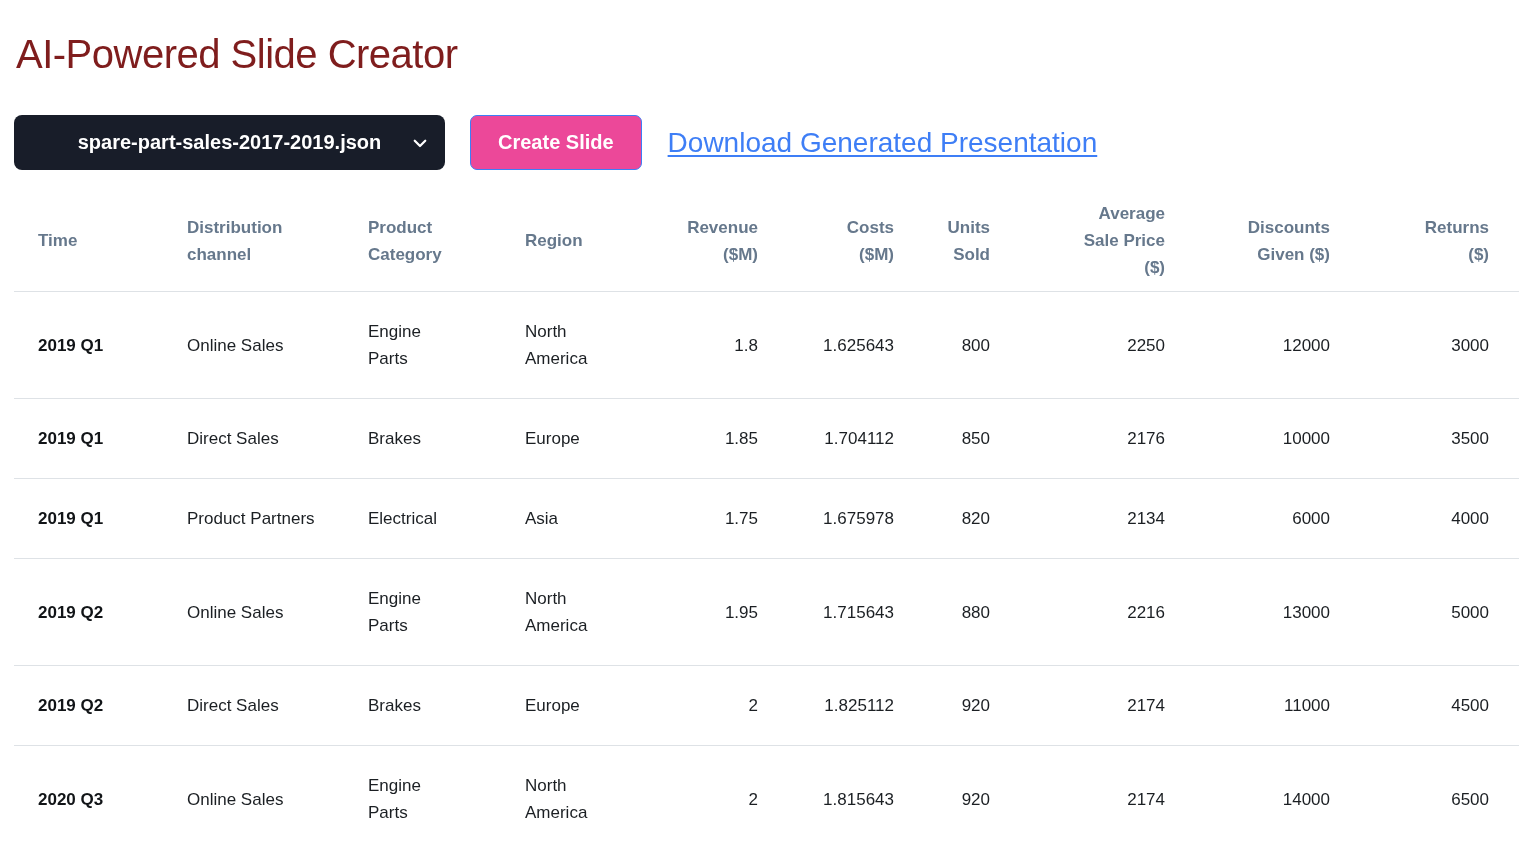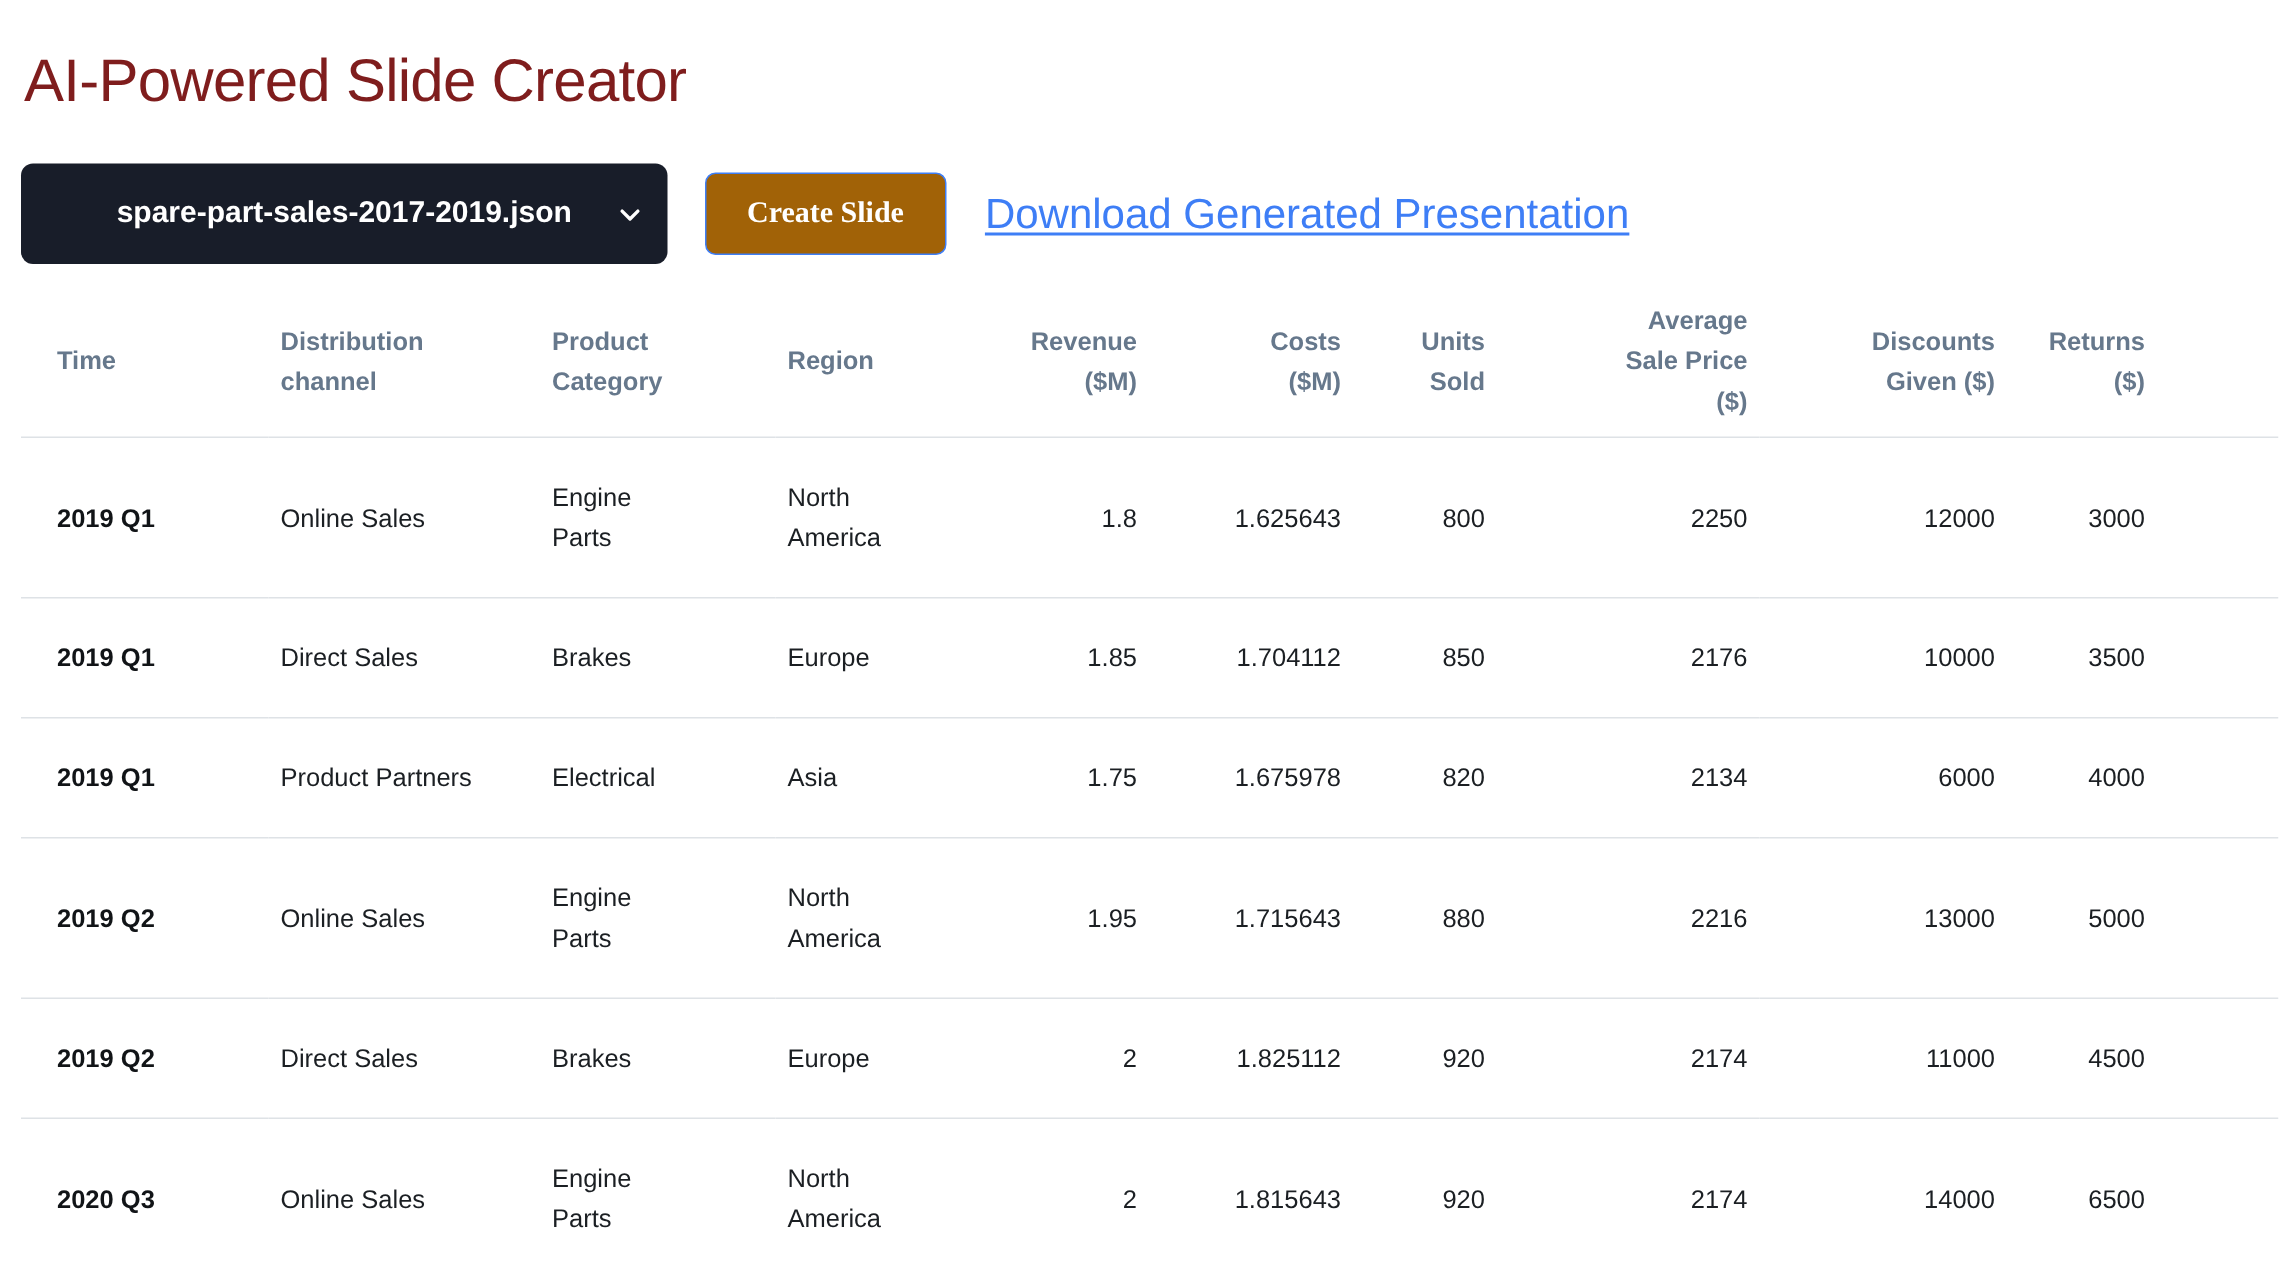--- a/index.html
+++ b/index.html
@@ -25,21 +25,21 @@
   .toolbar {
     display: flex;
     align-items: center;
     margin: 34px 0 0 14px;
     height: 55px;
   }
 
   .dataset-select {
     position: relative;
     width: 431px;
-    height: 67px;
+    height: 55px;
     background: #181d29;
     border-radius: 8px;
     display: flex;
     align-items: center;
     justify-content: center;
     color: #ffffff;
     font-size: 20px;
     font-weight: 700;
     cursor: pointer;
     flex: 0 0 auto;
@@ -48,25 +48,25 @@
     position: absolute;
     right: 16px;
     top: 50%;
     transform: translateY(-50%);
   }
 
   .btn-create {
     margin-left: 25px;
     height: 55px;
     padding: 0 27px;
-    background: #a16207;
+    background: #ec4899;
     border: 1px solid #3e7ef6;
     border-radius: 7px;
     color: #ffffff;
-    font-family: Liberation Serif, serif;
+    font-family: Liberation Sans, sans-serif;
     font-size: 20px;
     font-weight: 700;
     cursor: pointer;
     flex: 0 0 auto;
   }
 
   .dl-link {
     margin-left: 26px;
     font-size: 28px;
     color: #3e7ef6;
@@ -95,21 +95,21 @@
     overflow: hidden;
   }
   .data-table thead th {
     color: #66788c;
     font-weight: 600;
     padding-top: 10px;
     padding-bottom: 10px;
   }
   .data-table th.num, .data-table td.num { text-align: right; }
   .data-table th:first-child, .data-table td:first-child { padding-left: 24px; }
-  .data-table th:last-child, .data-table td:last-child { padding-right: 89px; }
+  .data-table th:last-child, .data-table td:last-child { padding-right: 30px; }
   .data-table tbody th.time-cell {
     font-weight: 700;
     color: #111417;
   }
 </style>
 </head>
 <body>
 
 <div class="page">
 

